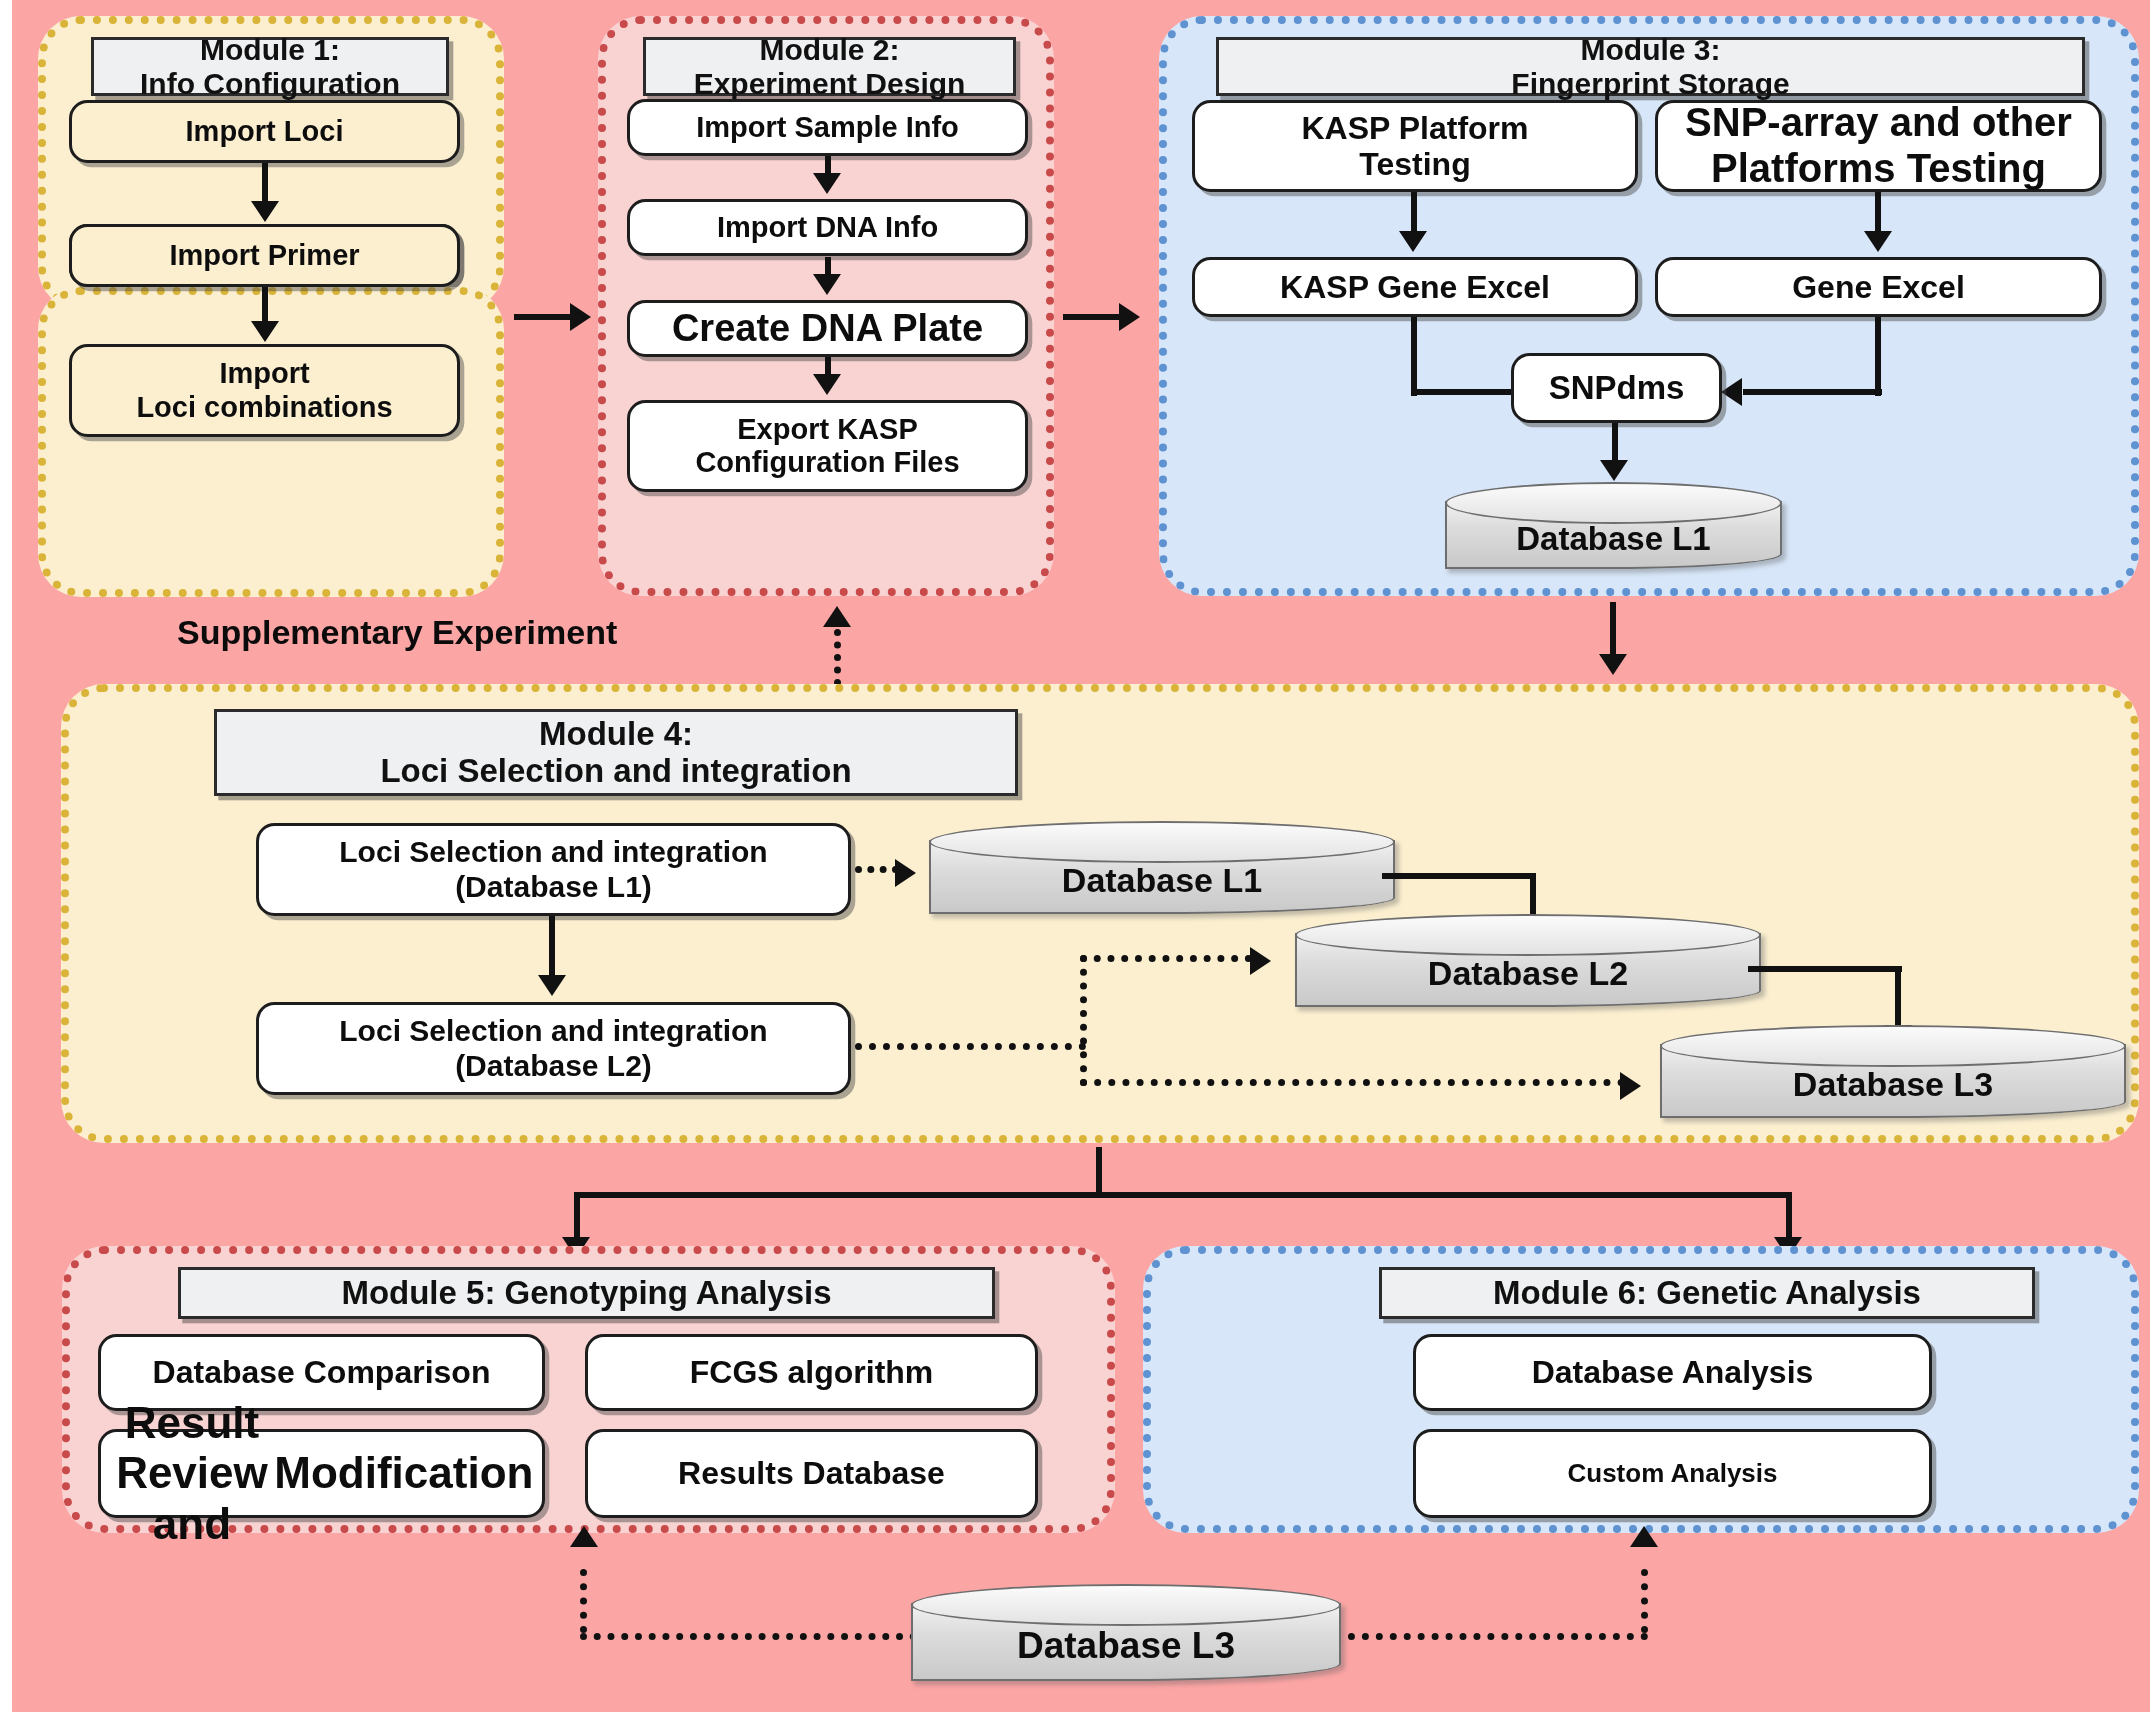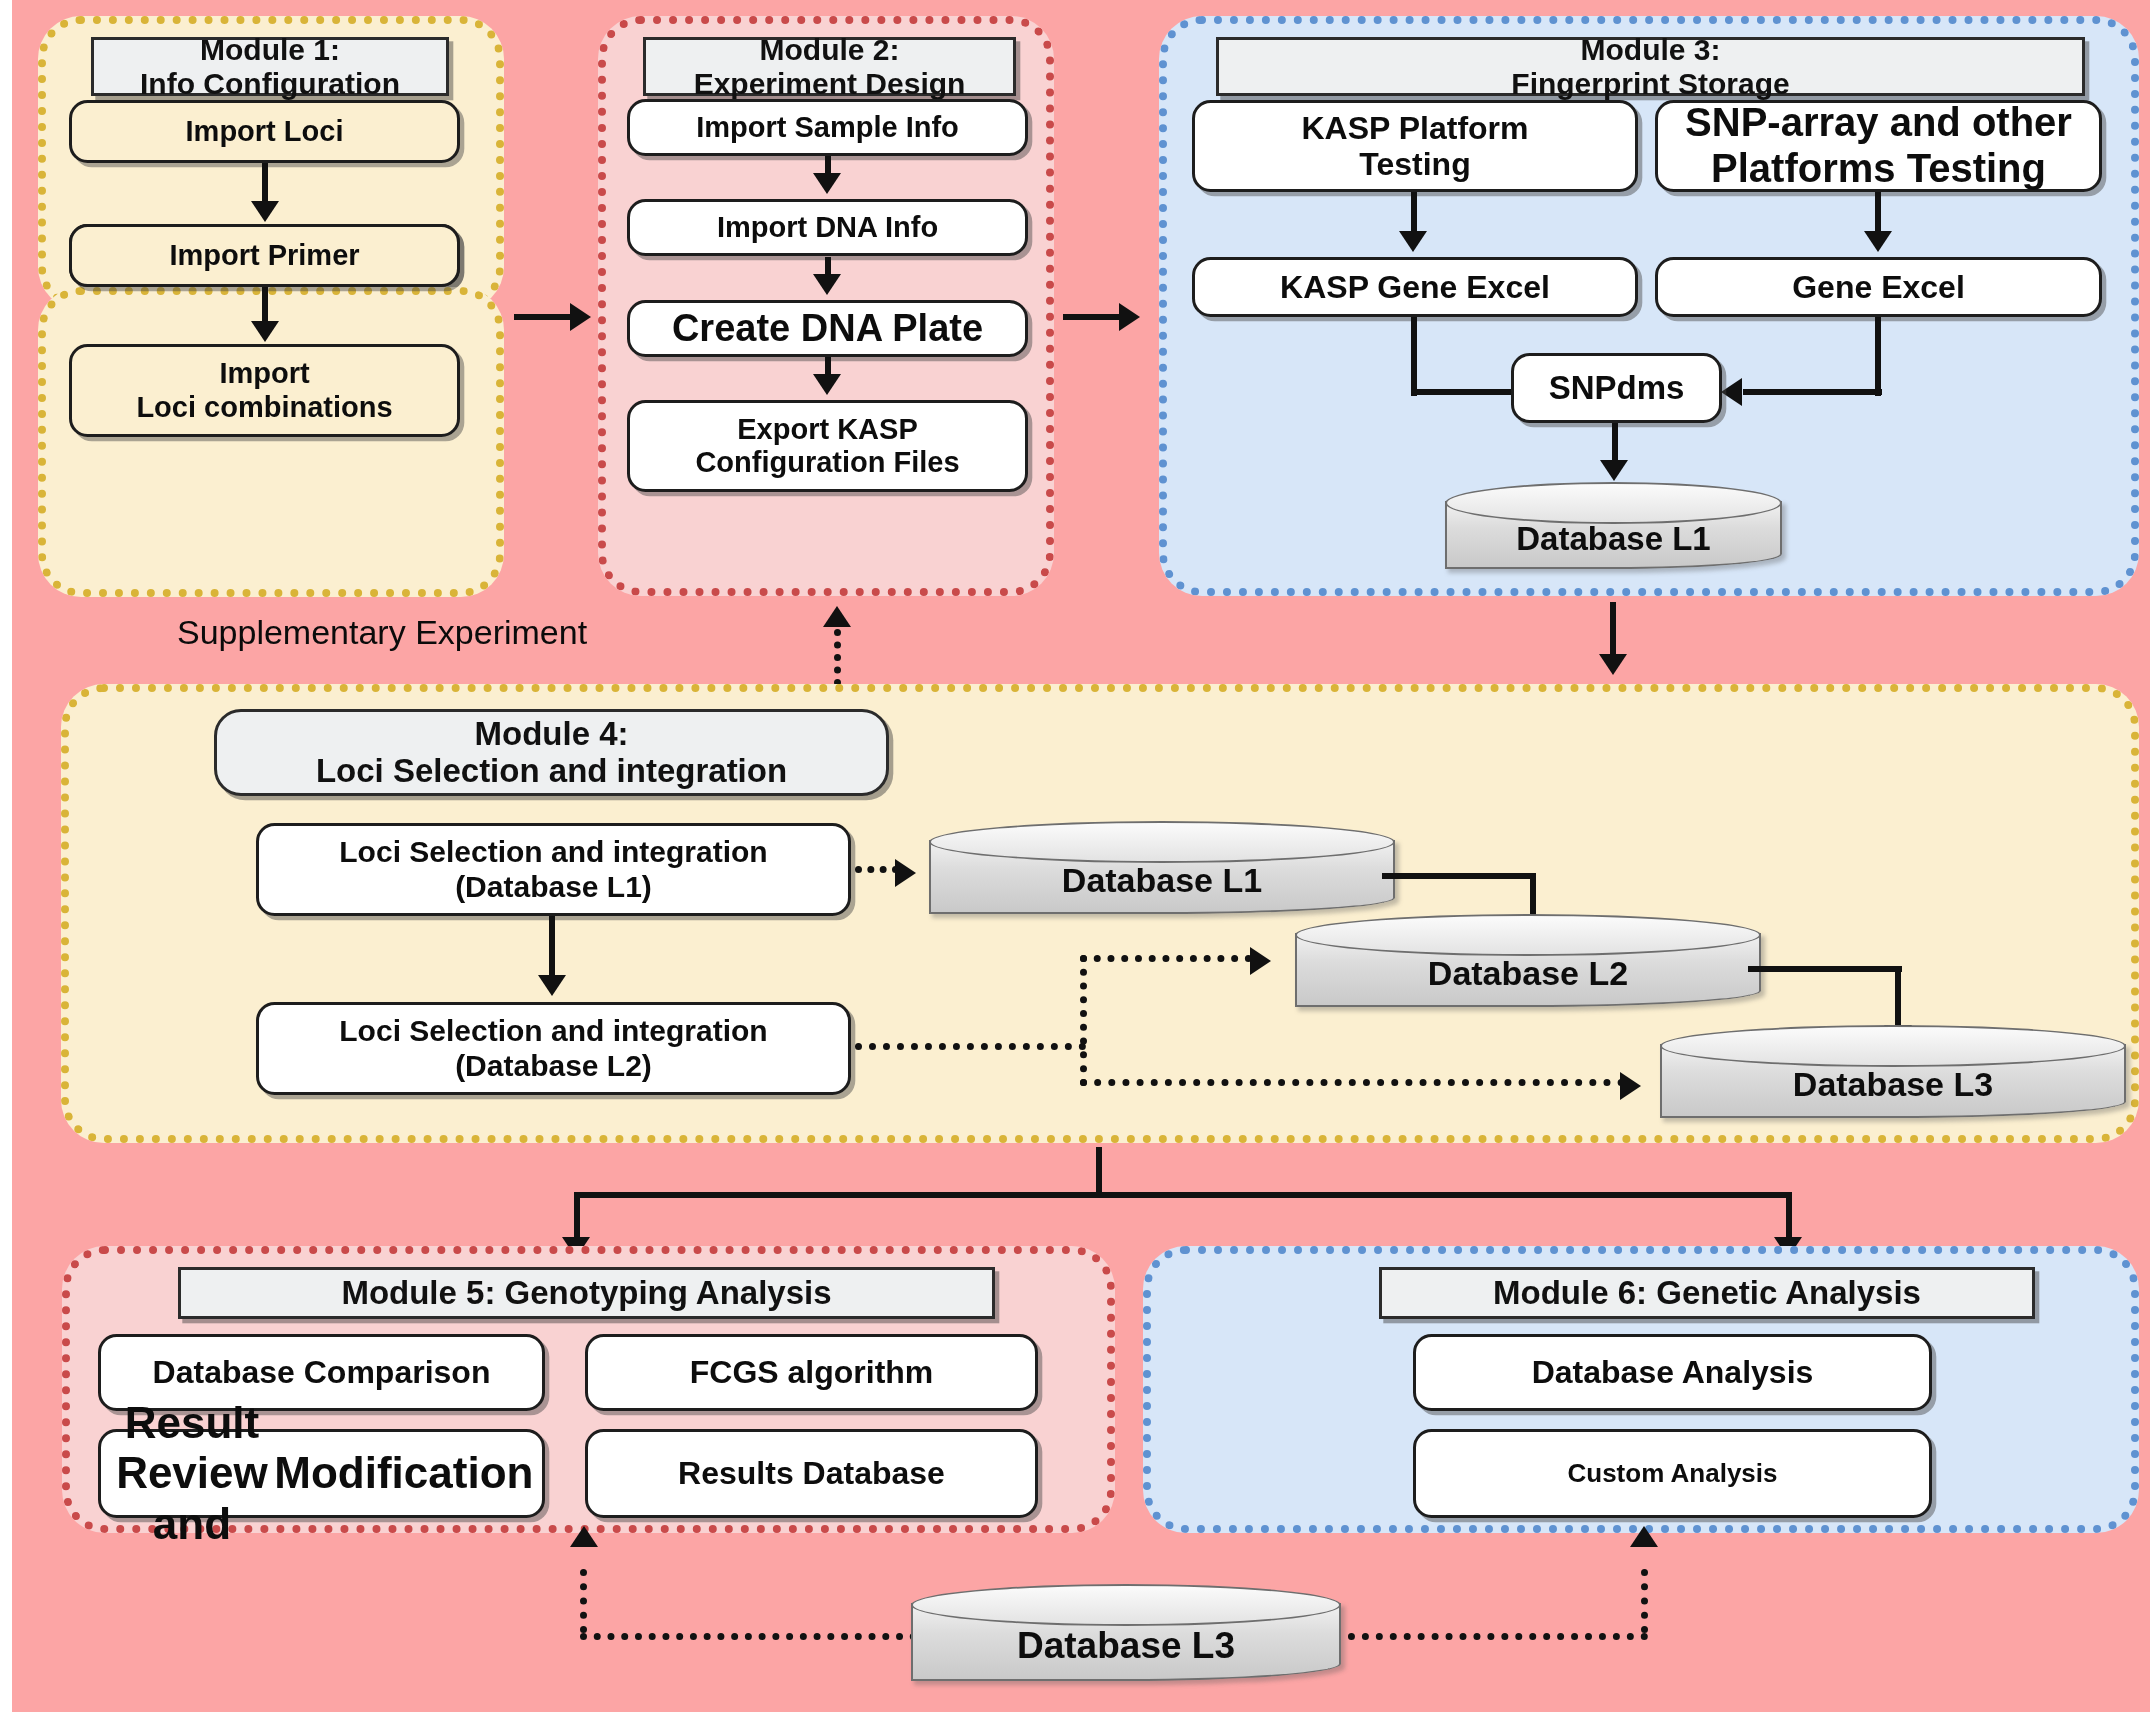--- a/index.html
+++ b/index.html
@@ -40,21 +40,21 @@
        box-shadow:3.6px 3.6px 4.3px rgba(90,90,90,.35);}
   .cyl .top{position:absolute;left:0;right:0;top:0;height:42px;
        border:2.9px solid #6e6e6e;border-radius:50%;
        background:linear-gradient(to bottom,#fbfbfb,#e3e3e3);
        box-sizing:border-box;}
   .cyl .lbl{position:absolute;left:0;right:0;bottom:5.7px;top:32px;
        display:flex;align-items:center;justify-content:center;
        font-weight:bold;color:#0d0d0d;text-align:center;}
 
   
-  .freetext{position:absolute;font-weight:normal;color:#0b0b0b;white-space:nowrap;}
+  .freetext{position:absolute;font-weight:bold;color:#0b0b0b;white-space:nowrap;}
 
   
   .ln{position:absolute;background:#111;}
   .ln.v{width:6.4px;}
   .ln.h{height:6.4px;}
   .dln{position:absolute;}
   .dln.v{border-left:7.2px dotted #111;}
   .dln.h{border-top:7.2px dotted #111;}
   .ah{position:absolute;width:0;height:0;}
   .ah.down{border-left:14.3px solid transparent;border-right:14.3px solid transparent;border-top:21.5px solid #111;}
@@ -166,21 +166,21 @@
     <div class="top"></div>
     <div class="lbl" style="font-size:33px;">Database L1</div>
   </div>
 
   <div class="ln v" style="left:1598px;top:602px;height:57px;"></div>
   <div class="ah down" style="left:1587px;top:654px;"></div>
 
   <div class="module m-yellow" style="left:49px;top:684px;width:2078px;height:459px;">
     <div class="mod-dots"></div>
   </div>
-  <div class="hdr" style="left:202px;top:709px;width:675px;height:87px;font-size:33px;flex-direction:column;border-radius:27px;">
+  <div class="hdr" style="left:202px;top:709px;width:804px;height:87px;font-size:33px;flex-direction:column;">
     <span>Module 4:</span>
     <span>Loci Selection and integration</span>
   </div>
   <div class="box" style="left:244px;top:823px;width:595px;height:93px;font-size:30px;flex-direction:column;">
     <span>Loci Selection and integration</span>
     <span>(Database L1)</span>
   </div>
   <div class="ln v" style="left:537px;top:916px;height:64px;"></div>
   <div class="ah down" style="left:526px;top:975px;"></div>
   <div class="box" style="left:244px;top:1002px;width:595px;height:93px;font-size:30px;flex-direction:column;">

